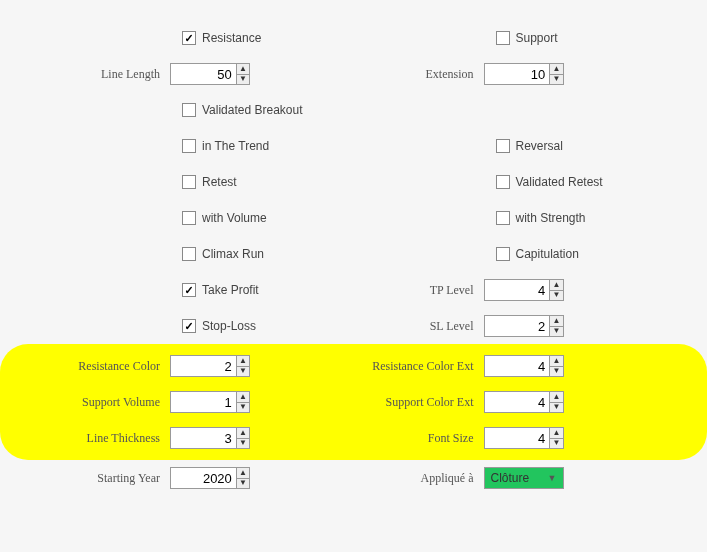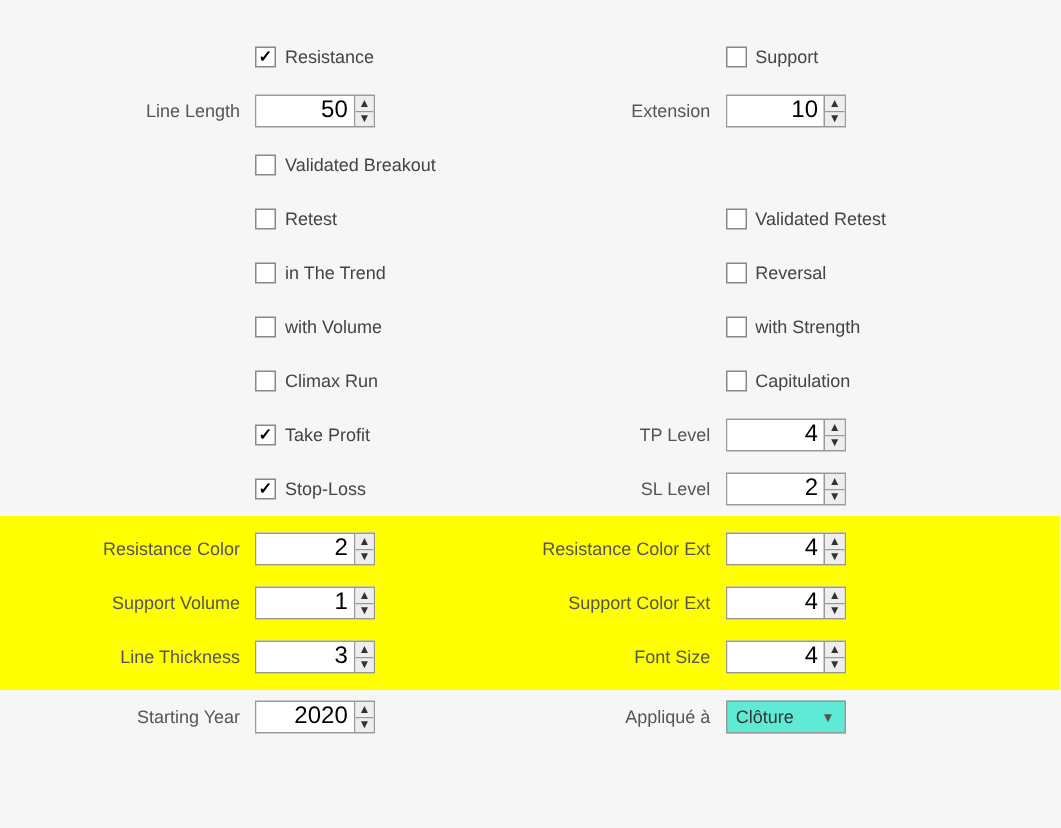--- a/index.html
+++ b/index.html
@@ -23,30 +23,32 @@
   .col-left, .col-right {
     display: flex;
     align-items: center;
     width: 50%;
   }
   .label {
     width: 130px;
     text-align: right;
     padding-right: 10px;
     color: #555;
+    font-family: Liberation Serif, serif;
   }
   .control {
     width: 160px;
     display: flex;
     align-items: center;
   }
   .checkbox-wrap {
     display: flex;
     align-items: flex-end;
     gap: 6px;
+    margin-left: 12px;
   }
   .checkbox {
     width: 14px;
     height: 14px;
     border: 1px solid #888;
     background: #fff;
     display: flex;
     align-items: center;
     justify-content: center;
     font-size: 11px;
@@ -65,21 +67,21 @@
     width: 80px;
     height: 22px;
     border: 1px solid #999;
     background: #fff;
   }
   .number-input input {
     border: none;
     width: 100%;
     text-align: right;
     padding: 0 4px;
-    font-size: 16px;
+    font-size: 13px;
     font-family: inherit;
     outline: none;
   }
   .spinner {
     width: 16px;
     display: flex;
     flex-direction: column;
     border-left: 1px solid #999;
   }
   .spinner .up, .spinner .down {
@@ -91,34 +93,35 @@
     justify-content: center;
     background: #eee;
     cursor: pointer;
     user-select: none;
   }
   .spinner .up { border-bottom: 1px solid #999; }
   .select {
     width: 80px;
     height: 22px;
     border: 1px solid #999;
-    background: #5eead4;
+    background: #22c55e;
     display: flex;
     align-items: center;
     justify-content: space-between;
     padding: 0 6px;
     font-size: 12px;
   }
   .select .caret {
     font-size: 9px;
     color: #555;
   }
   .highlight {
     background: yellow;
     padding: 4px 0;
+    border-radius: 28px;
   }
   .spacer-label { width: 130px; }
 </style>
 </head>
 <body>
 
 <div class="form">
 
   <div class="row">
     <div class="col-left">
@@ -179,51 +182,51 @@
       </div>
     </div>
   </div>
 
   <div class="row">
     <div class="col-left">
       <div class="spacer-label"></div>
       <div class="control">
         <div class="checkbox-wrap">
           <div class="checkbox"></div>
+          <span class="checkbox-label">in The Trend</span>
+        </div>
+      </div>
+    </div>
+    <div class="col-right">
+      <div class="spacer-label"></div>
+      <div class="control">
+        <div class="checkbox-wrap">
+          <div class="checkbox"></div>
+          <span class="checkbox-label">Reversal</span>
+        </div>
+      </div>
+    </div>
+  </div>
+
+  <div class="row">
+    <div class="col-left">
+      <div class="spacer-label"></div>
+      <div class="control">
+        <div class="checkbox-wrap">
+          <div class="checkbox"></div>
           <span class="checkbox-label">Retest</span>
         </div>
       </div>
     </div>
     <div class="col-right">
       <div class="spacer-label"></div>
       <div class="control">
         <div class="checkbox-wrap">
           <div class="checkbox"></div>
           <span class="checkbox-label">Validated Retest</span>
-        </div>
-      </div>
-    </div>
-  </div>
-
-  <div class="row">
-    <div class="col-left">
-      <div class="spacer-label"></div>
-      <div class="control">
-        <div class="checkbox-wrap">
-          <div class="checkbox"></div>
-          <span class="checkbox-label">in The Trend</span>
-        </div>
-      </div>
-    </div>
-    <div class="col-right">
-      <div class="spacer-label"></div>
-      <div class="control">
-        <div class="checkbox-wrap">
-          <div class="checkbox"></div>
-          <span class="checkbox-label">Reversal</span>
         </div>
       </div>
     </div>
   </div>
 
   <div class="row">
     <div class="col-left">
       <div class="spacer-label"></div>
       <div class="control">
         <div class="checkbox-wrap">

